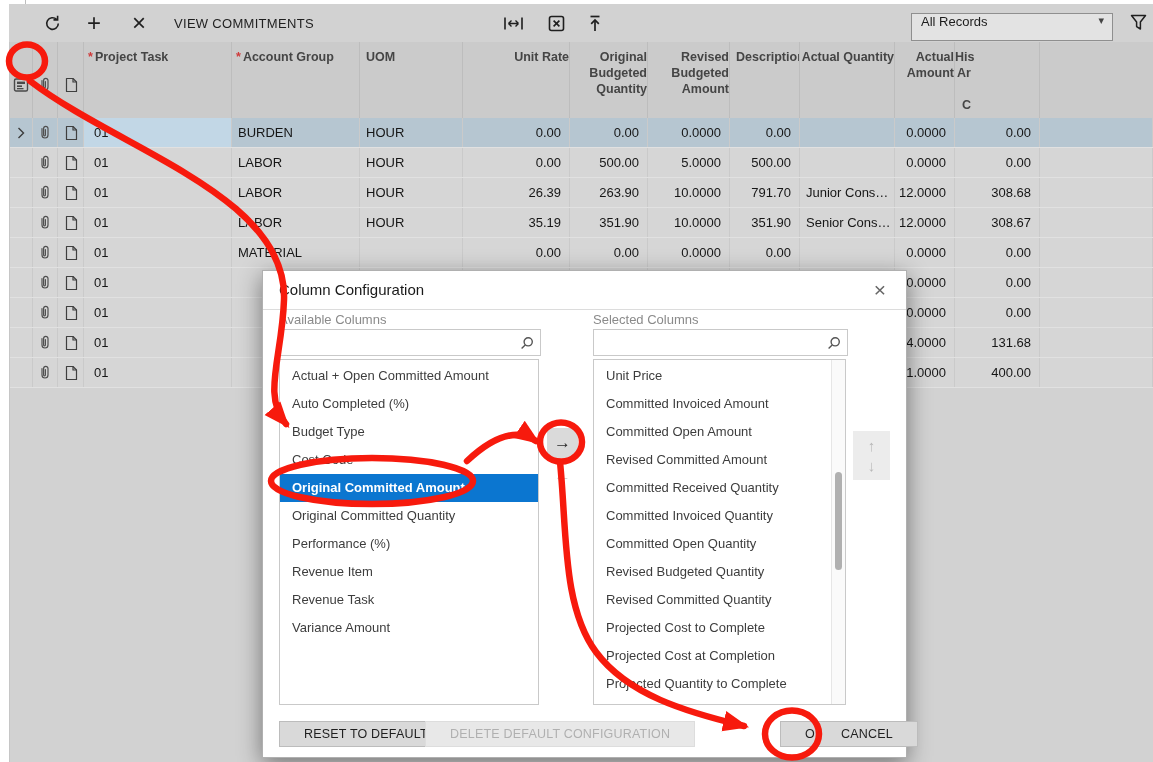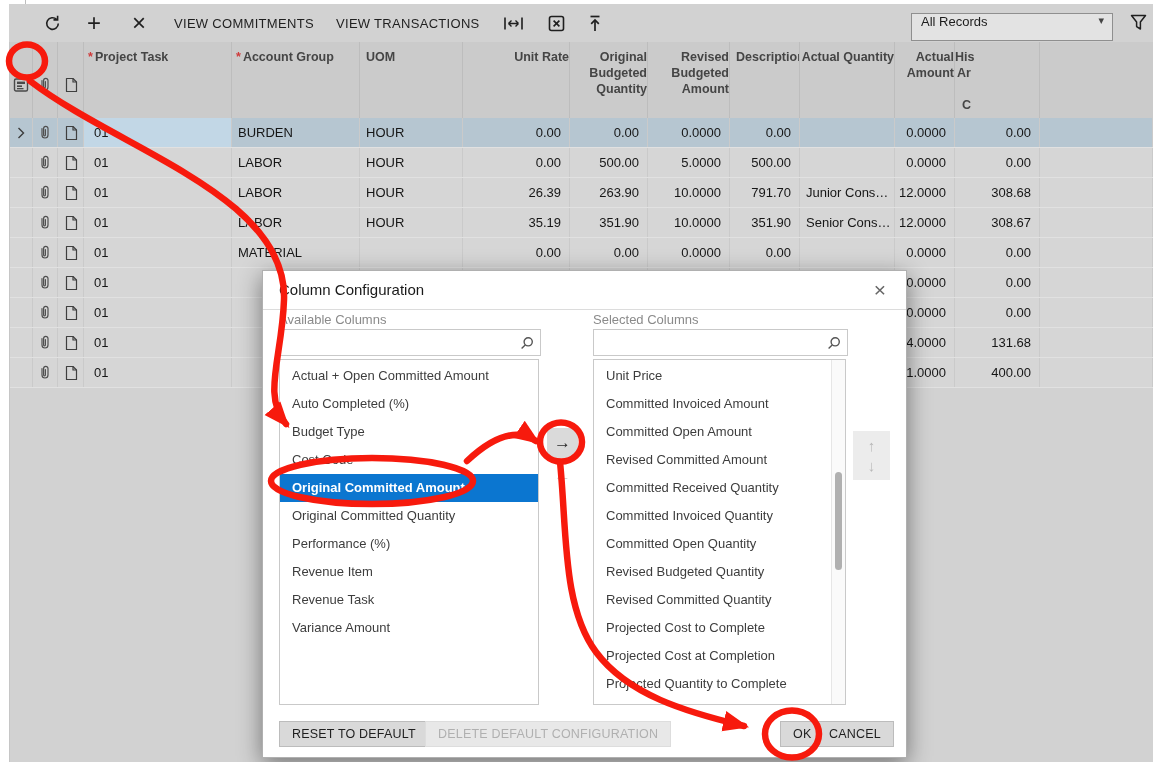--- a/index.html
+++ b/index.html
@@ -57,21 +57,21 @@
   .list{position:absolute;top:88px;height:346px;border:1px solid #c9c9c9;background:#fff;overflow:hidden;padding-top:2px;box-sizing:border-box;}
   .li{height:28px;line-height:28px;font-size:13px;color:#3d3d3d;padding-left:12px;white-space:nowrap;cursor:pointer;}
   .li.hl-item{background:var(--hl,#0b76d0);color:#ffffff;font-weight:600;}
   .midbtn{position:absolute;width:31px;height:30px;display:flex;align-items:center;justify-content:center;border:none;cursor:pointer;font-size:17px;border-radius:2px;}
   .midbtn.right{left:284px;top:157px;background:#dadada;color:#2b2b2b;}
   .midbtn.left{left:284px;top:190px;background:transparent;color:#c6c6c6;}
   .updown{position:absolute;left:590px;top:160px;width:37px;height:49px;background:#ececec;display:flex;flex-direction:column;align-items:center;justify-content:center;gap:2px;}
   .updown span{color:#b9b9b9;font-size:15px;line-height:1.2;cursor:default;}
   .sbar-track{position:absolute;right:0;top:0;bottom:0;width:13px;background:#fafafa;border-left:1px solid #e6e6e6;}
   .sbar-thumb{position:absolute;left:3px;top:112px;width:7px;height:98px;background:#b0b0b0;border-radius:4px;cursor:pointer;}
-  .fbtn{position:absolute;top:450px;height:26px;font-size:12.5px;font-weight:500;letter-spacing:.2px;padding:0 12px;cursor:pointer;font-family:inherit;}
+  .fbtn{position:absolute;top:450px;height:26px;font-size:12.5px;font-weight:500;letter-spacing:.2px;padding:0 24px;cursor:pointer;font-family:inherit;}
   .fbtn.en{background:#d9d9d9;border:1px solid #bcbcbc;color:#1f1f1f;}
   .fbtn.dis{background:#e8e8e8;border:1px solid #dddddd;color:#b0b0b0;cursor:default;}
   
   .anno{left:0;top:0;z-index:60;pointer-events:none;}
 </style>
 </head>
 <body>
 
 <div class="abs top-tick"></div>
 <div class="abs panel"></div>
@@ -86,23 +86,20 @@
       </span>
   </button>
   <button class="tb-item" style="left:70px">
       <span class="tb-glyph">+</span>
     </button>
   <button class="tb-item" style="left:115px">
       <span class="tb-glyph">×</span>
     </button>
   <button class="tb-item" style="left:157px">
       <span class="tb-text">VIEW COMMITMENTS</span>
-    </button>
-  <button class="tb-item" style="left:319px">
-      <span class="tb-text">VIEW TRANSACTIONS</span>
     </button>
   <button class="tb-item" style="left:486px">
     <span class="ic">
         <svg width="21" height="17" viewBox="0 0 21 17">
           <path d="M2 2.5 V14.5 M19 2.5 V14.5" stroke="#1f1f1f" stroke-width="1.6"></path>
           <path d="M5.5 8.5 H15.5 M5.5 8.5 L8.5 5.5 M5.5 8.5 L8.5 11.5 M15.5 8.5 L12.5 5.5 M15.5 8.5 L12.5 11.5" fill="none" stroke="#1f1f1f" stroke-width="1.4"></path>
         </svg>
       </span>
   </button>
   <button class="tb-item" style="left:531px">

